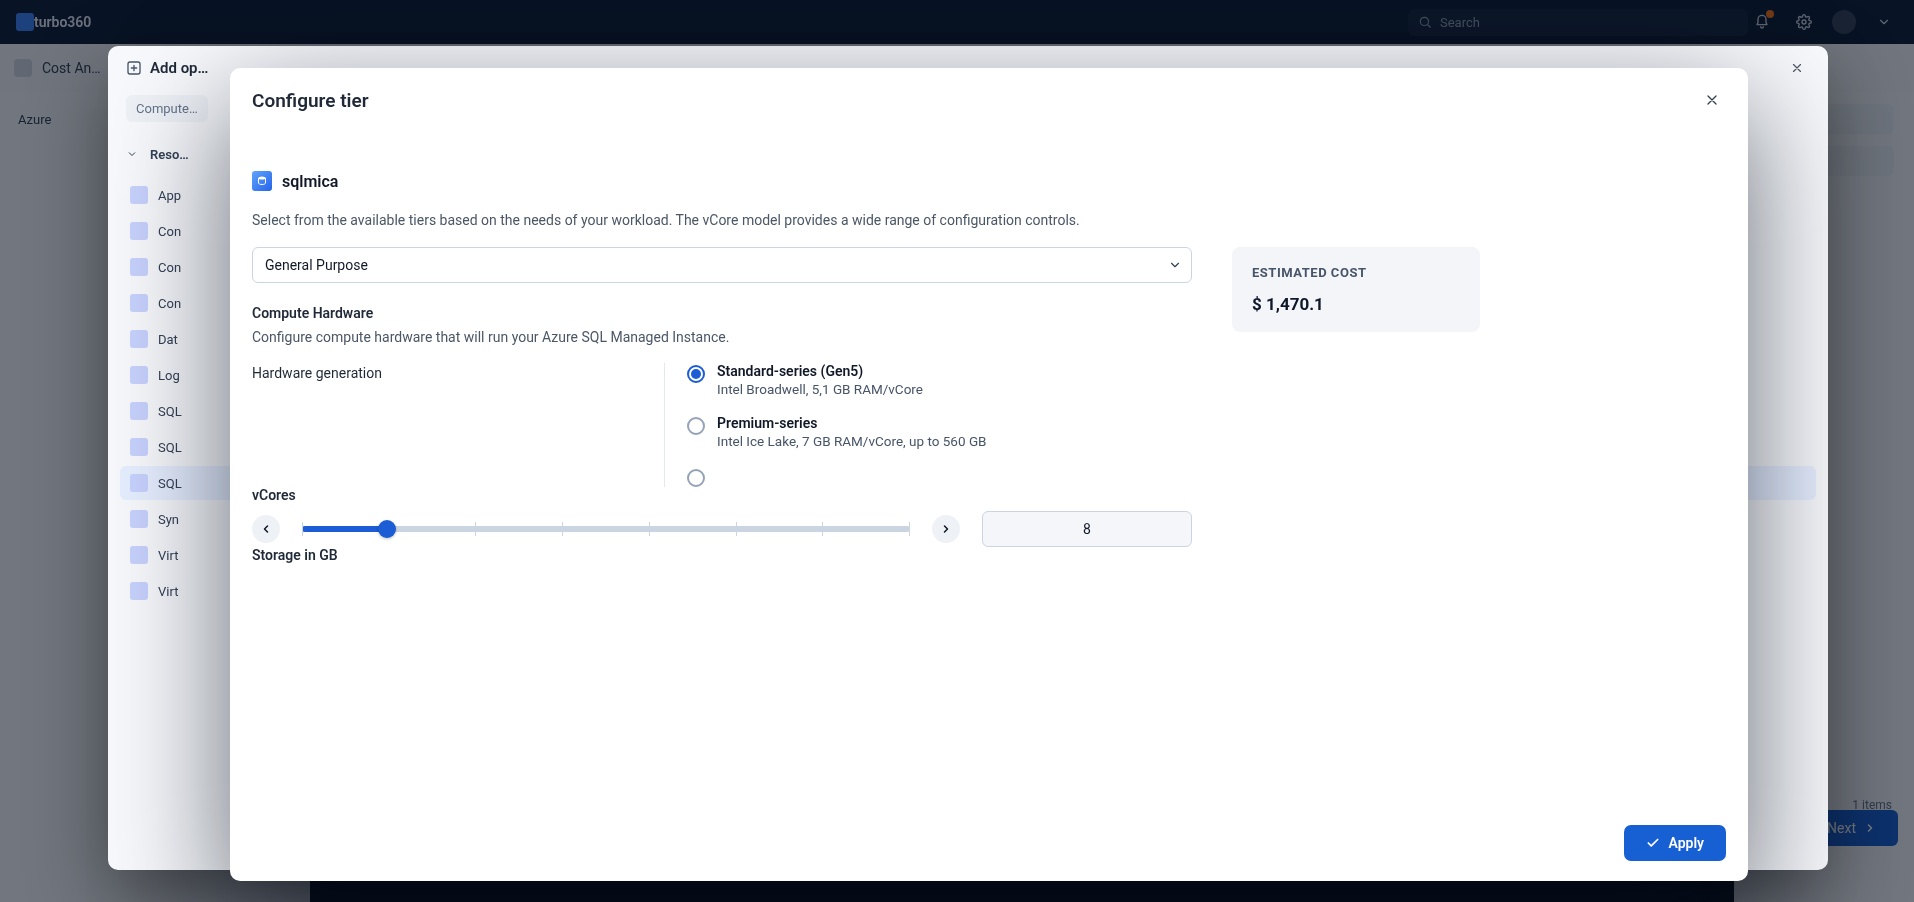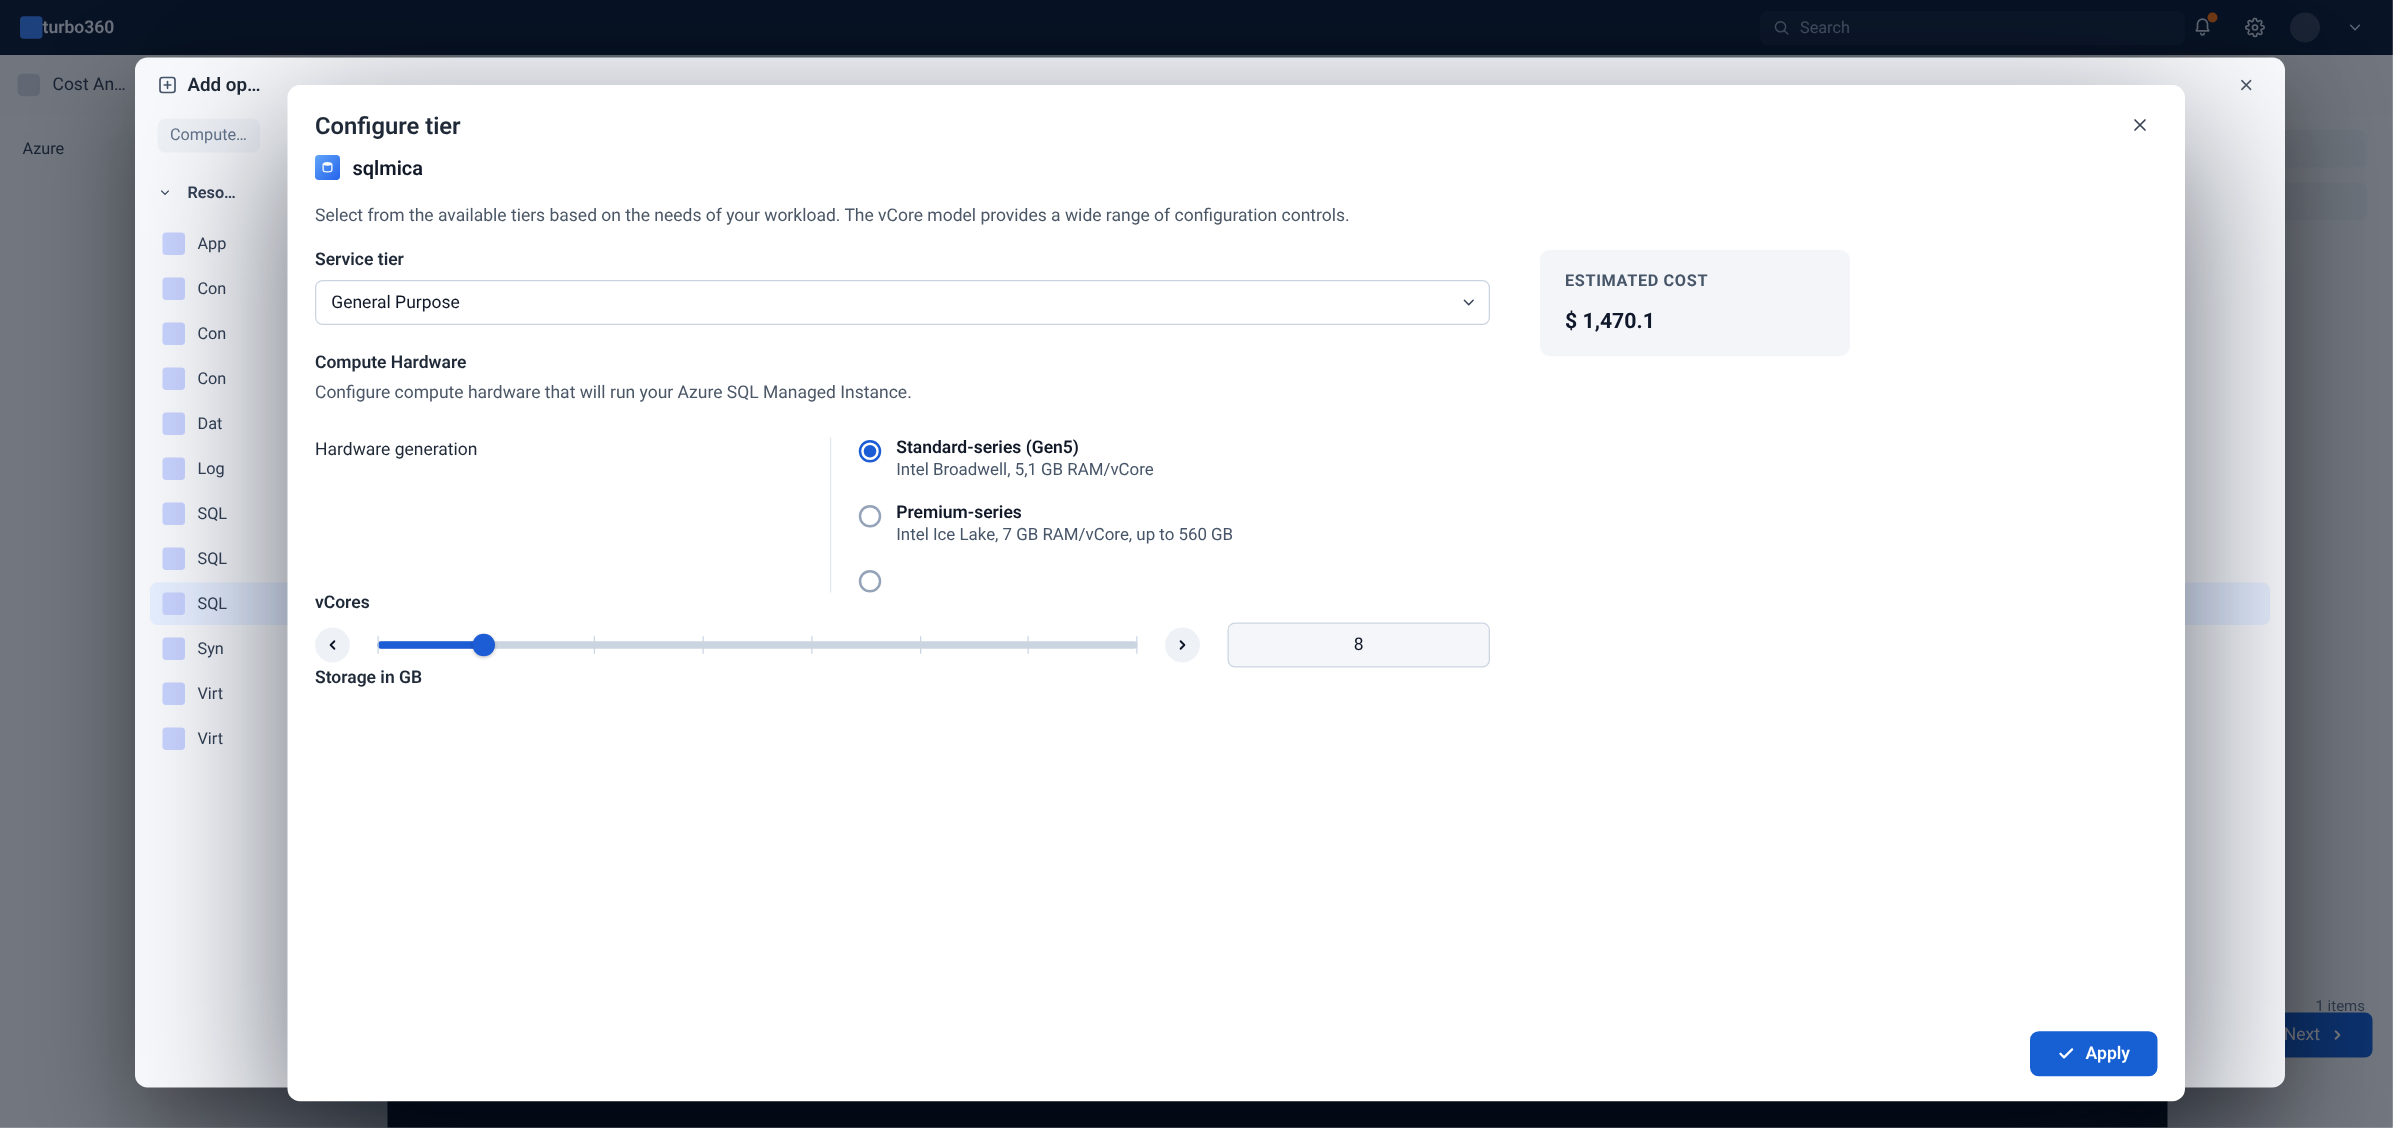--- a/index.html
+++ b/index.html
@@ -39,34 +39,34 @@
 .dialog-outer .it.sel { background: #e6efff; }
 
 
 .backdrop2 { position: absolute; inset: 0; }
 .dialog { position: absolute; top: 68px; left: 230px; width: 1518px; height: 813px; background: #ffffff; border-radius: 10px; box-shadow: 0 40px 120px rgba(2, 8, 23, 0.6); display: flex; flex-direction: column; overflow: hidden; }
 .dlg-header { display: flex; align-items: center; gap: 10px; padding: 18px 22px 10px 22px; }
 .dlg-title { font-size: 19px; font-weight: 600; color: #1f2937; }
 .dlg-header .spacer { flex: 1; }
 .close-btn { width: 28px; height: 28px; display: flex; align-items: center; justify-content: center; color: #374151; cursor: pointer; border-radius: 6px; }
 
-.dlg-sub { display: flex; align-items: center; gap: 10px; padding: 0 22px 6px 22px; }
+.dlg-sub { display: flex; align-items: center; gap: 10px; padding: 0 22px 6px 22px; margin-top: 47px; }
 .dlg-sub .ricon { width: 20px; height: 20px; border-radius: 3px; background: linear-gradient(135deg,#60a5fa,#2563eb); display: flex; align-items: center; justify-content: center; }
 .dlg-sub .ricon svg { width: 12px; height: 12px; }
 .dlg-sub .rname { font-size: 16px; font-weight: 600; color: #111827; }
 
 .dlg-body { flex: 1; display: flex; flex-direction: column; padding: 4px 22px 12px 22px; overflow-y: auto; position: relative; }
 .dlg-desc { font-size: 14px; color: #4b5766; margin: 8px 0 16px 0; line-height: 1.6; }
 
 .cols { display: flex; gap: 40px; align-items: flex-start; }
 .col-left { flex: 0 0 940px; min-width: 0; }
 .col-right { flex: 0 0 248px; }
 
 .lbl { font-size: 14px; font-weight: 600; color: #1f2937; margin-bottom: 8px; }
-.sublbl { font-size: 14px; color: #4b5766; margin-bottom: 28px; }
+.sublbl { font-size: 14px; color: #4b5766; margin-bottom: 18px; }
 
 .select { position: relative; }
 .select select { width: 100%; height: 36px; border: 1px solid #cbd5e1; border-radius: 6px; background: #ffffff; padding: 0 36px 0 12px; font-size: 14px; color: #111827; appearance: none; -webkit-appearance: none; }
 .select .chev { position: absolute; right: 10px; top: 50%; transform: translateY(-50%); pointer-events: none; color: #334155; }
 
 .section-space { height: 22px; }
 
 .hw-row { display: flex; gap: 32px; }
 .hw-label { width: 380px; font-size: 14px; color: #1f2937; padding-top: 2px; }
 .hw-opts { flex: 1; border-left: 1px solid #e2e8f0; padding-left: 22px; display: flex; flex-direction: column; gap: 18px; }
@@ -256,21 +256,20 @@
         </svg>
     </div>
     <div class="rname">sqlmica</div>
   </div>
 
   <div class="dlg-body">
     <div class="dlg-desc">Select from the available tiers based on the needs of your workload. The vCore model provides a wide range of configuration controls.</div>
 
     <div class="cols">
       <div class="col-left">
-        <div class="lbl">Service tier</div>
         <div class="select">
           <select>
             <option>General Purpose</option>
           </select>
           <div class="chev">
             <svg width="14" height="14" viewBox="0 0 24 24" fill="none" stroke="currentColor" stroke-width="2" stroke-linecap="round" stroke-linejoin="round">
                 <polyline points="6 9 12 15 18 9"></polyline>
               </svg>
           </div>
         </div>

